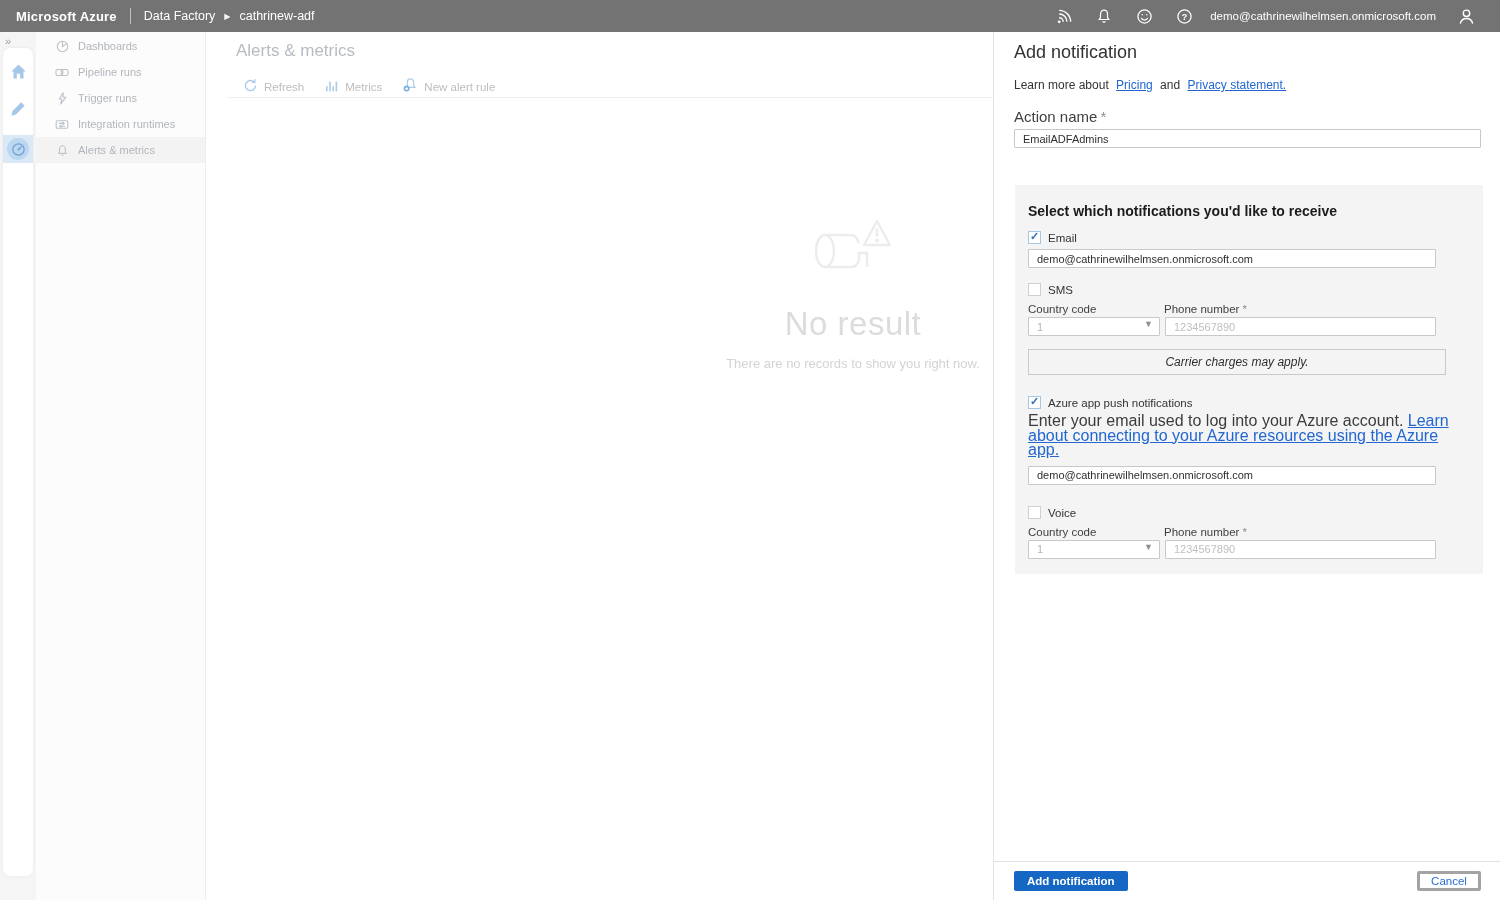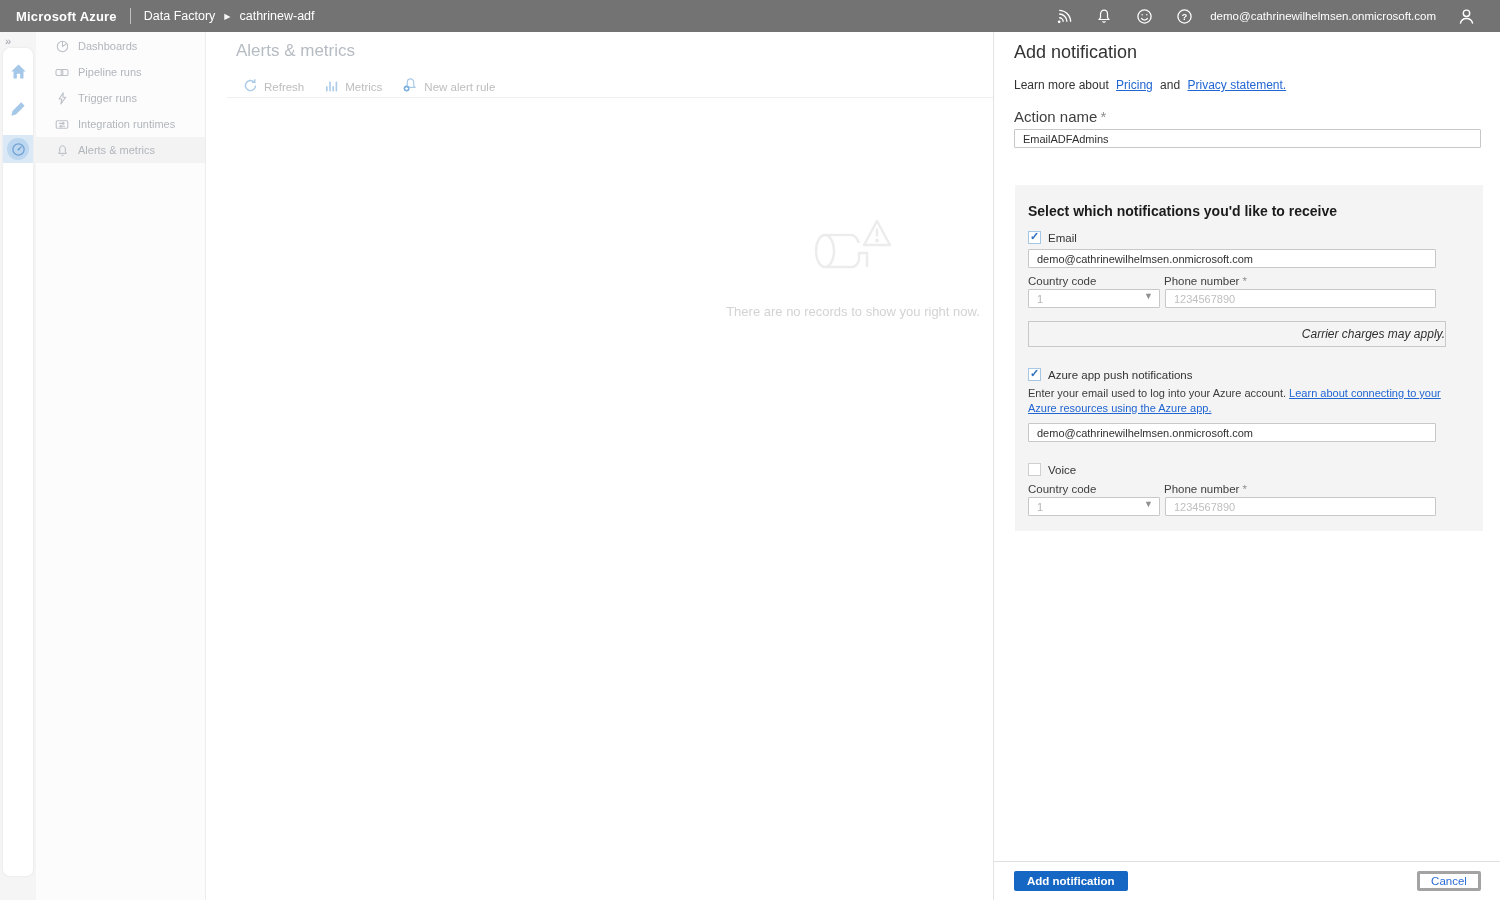--- a/index.html
+++ b/index.html
@@ -67,22 +67,22 @@
   .cb-label { font-size:11.5px; color:#333; cursor:pointer; }
   .in-408 { width:408px; margin-top:5px; }
   .gap-14 { margin-top:15px; }
   .cols { display:flex; }
   .col-label { font-size:11.5px; color:#3f3f3f; margin-top:7px; }
   .col-1 { width:136px; }
   .dd-wrap { position:relative; width:132px; }
   .dd-chevron { position:absolute; right:7px; top:4px; font-size:9px; color:#8f8f8f; pointer-events:none; }
   .dd { width:132px; margin-top:2px; }
   .ph { width:271px; margin-top:2px; }
-  .carrier { margin-top:13px; width:418px; height:26px; border:1px solid #c9c9c9; text-align:right; line-height:24px; font-size:12px; font-style:italic; color:#2f2f2f; }
-  .push-desc { font-size:11px; color:#3c3c3c; line-height:14.5px; margin-top:5px; width:428px; }
+  .carrier { margin-top:13px; width:418px; height:26px; border:1px solid #c9c9c9; text-align:center; line-height:24px; font-size:12px; font-style:italic; color:#2f2f2f; }
+  .push-desc { font-size:16px; color:#3c3c3c; line-height:14.5px; margin-top:5px; width:428px; }
   .gap-21 { margin-top:21px; }
 
   .panel-footer { position:absolute; left:0; right:0; bottom:0; height:39px; border-top:1px solid #e0e0e0; background:#fff; }
   .btn-primary { position:absolute; left:20px; top:9px; height:20px; background:#1666c4; color:#fff; border:none; font-family:"Liberation Sans",sans-serif; font-size:11.5px; font-weight:700; padding:0 13px; border-radius:2px; cursor:pointer; }
   .btn-cancel { position:absolute; right:19px; top:9px; height:20px; width:64px; background:#fff; color:#2a6cd4; border:3px solid #a3a3a3; font-family:"Liberation Sans",sans-serif; font-size:11.5px; border-radius:2px; cursor:pointer; }
 </style>
 </head>
 <body>
 
 <div class="topbar">
@@ -247,20 +247,21 @@
         <path d="M20 20 H46"></path>
         <path d="M20 52 H46"></path>
         <path d="M46 20 a9 16 0 0 1 7.8 8"></path>
         <path d="M53.8 46 a9 16 0 0 1 -7.8 6"></path>
         <path d="M54 46 v-8 h8 v14"></path>
         <path d="M72 6 L85 30 H59 Z" stroke-linejoin="round"></path>
         <path d="M72 13.5 v8"></path>
         <circle cx="72" cy="25.5" r="0.8" fill="#ececec"></circle>
       </svg>
     </div>
+    <div class="empty-title">No result</div>
     <div class="empty-sub">There are no records to show you right now.</div>
   </div>
 </div>
 
 <div class="panel">
   <div class="panel-title">Add notification</div>
 
   <div class="learn-more">
     <span>Learn more about</span>
     <span class="link">Pricing</span>
@@ -275,20 +276,24 @@
 
   <div class="notif-box">
     <div class="notif-heading">Select which notifications you'd like to receive</div>
 
     <div class="cb-row">
       <input type="checkbox" class="cb" checked="checked" style="">
       <label class="cb-label">Email</label>
     </div>
     <input class="tx in-408" type="text" value="demo@cathrinewilhelmsen.onmicrosoft.com" style="">
 
+    <div class="cb-row gap-14">
+      <input type="checkbox" class="cb" style="">
+      <label class="cb-label">SMS</label>
+    </div>
     <div class="cols">
       <span class="col-label col-1">Country code</span>
       <span class="col-label">
         <span>Phone number</span><span class="req">*</span>
       </span>
     </div>
     <div class="cols">
       <span class="dd-wrap" style="margin-right:5px;">
         <input class="tx dd dim" type="text" disabled="" value="1" style="">
         <span class="dd-chevron">▼</span>

